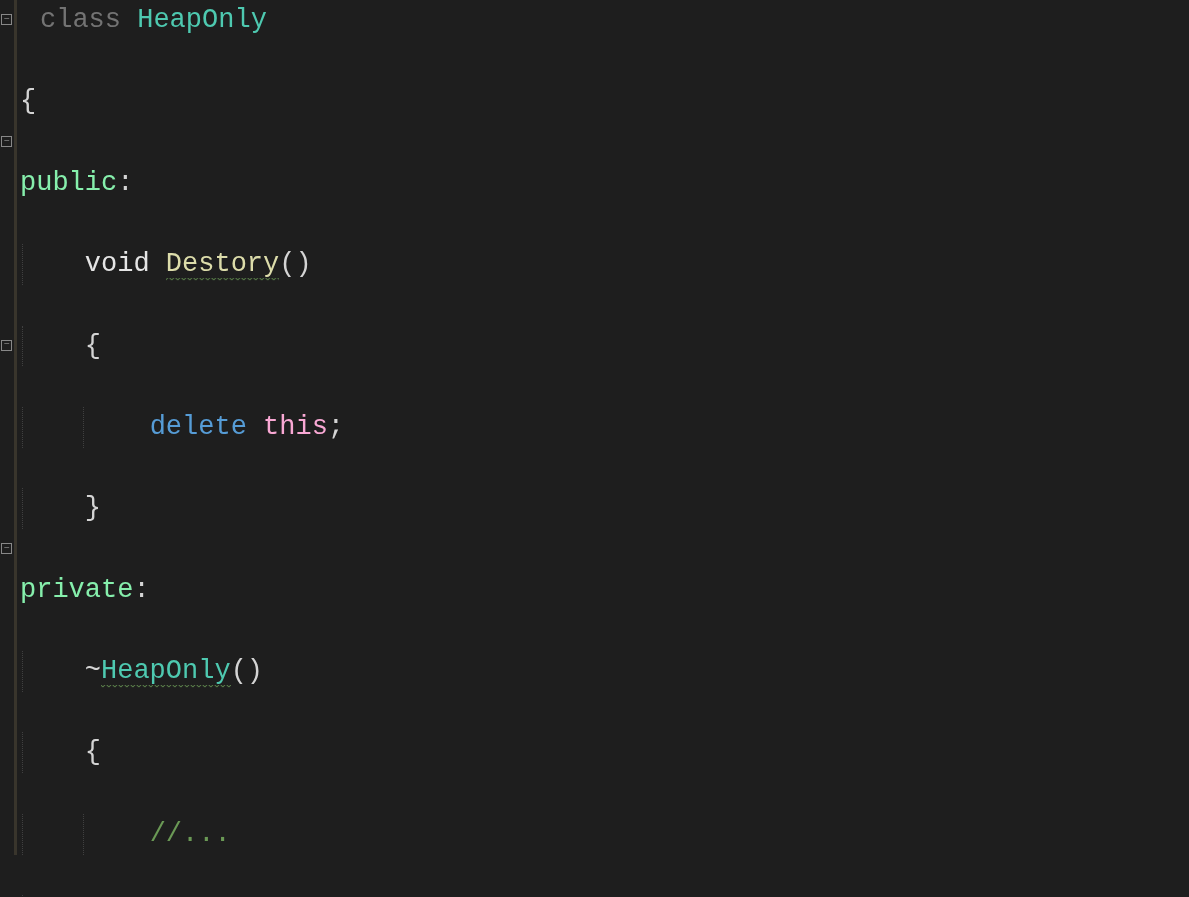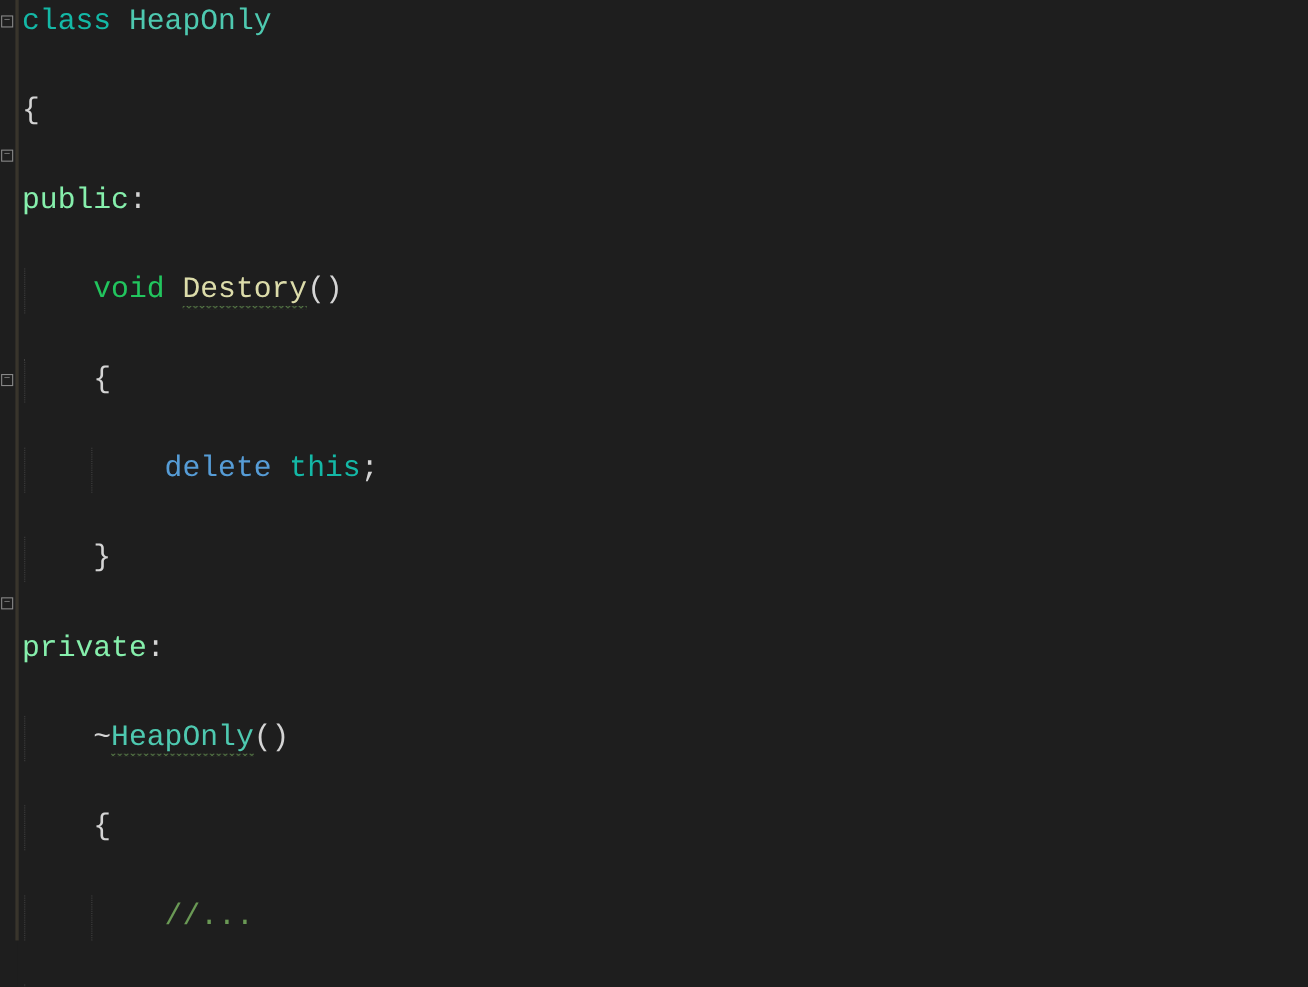--- a/index.html
+++ b/index.html
@@ -44,24 +44,24 @@
     padding: 0 4px;
     position: relative;
     white-space: pre;
     line-height: 40.7px;
   }
   .line {
     height: 40.7px;
     position: relative;
   }
   .code-content { position: relative; z-index: 1; }
-  .kw-class { color: #14b8a6; }
+  .kw-class { color: #737373; margin-left: 20px; }
   .kw-access { color: #86efac; }
-  .kw-void { color: #22c55e; text-align: right; }
-  .kw-this { color: #14b8a6; }
+  .kw-void { color: #e5e5e5; text-align: right; }
+  .kw-this { color: #f9a8d4; }
   .kw-delete { color: #569cd6; }
   .type-name { color: #4ec9b0; }
   .func-name { color: #dcdcaa; }
   .plain { color: #d4d4d4; }
   .paren { color: #d4d4d4; }
   .comment { color: #6a9955; }
   .brace { color: #d4d4d4; }
   .semi { color: #d4d4d4; }
   .tilde { color: #d4d4d4; }
   .squiggle-green {

